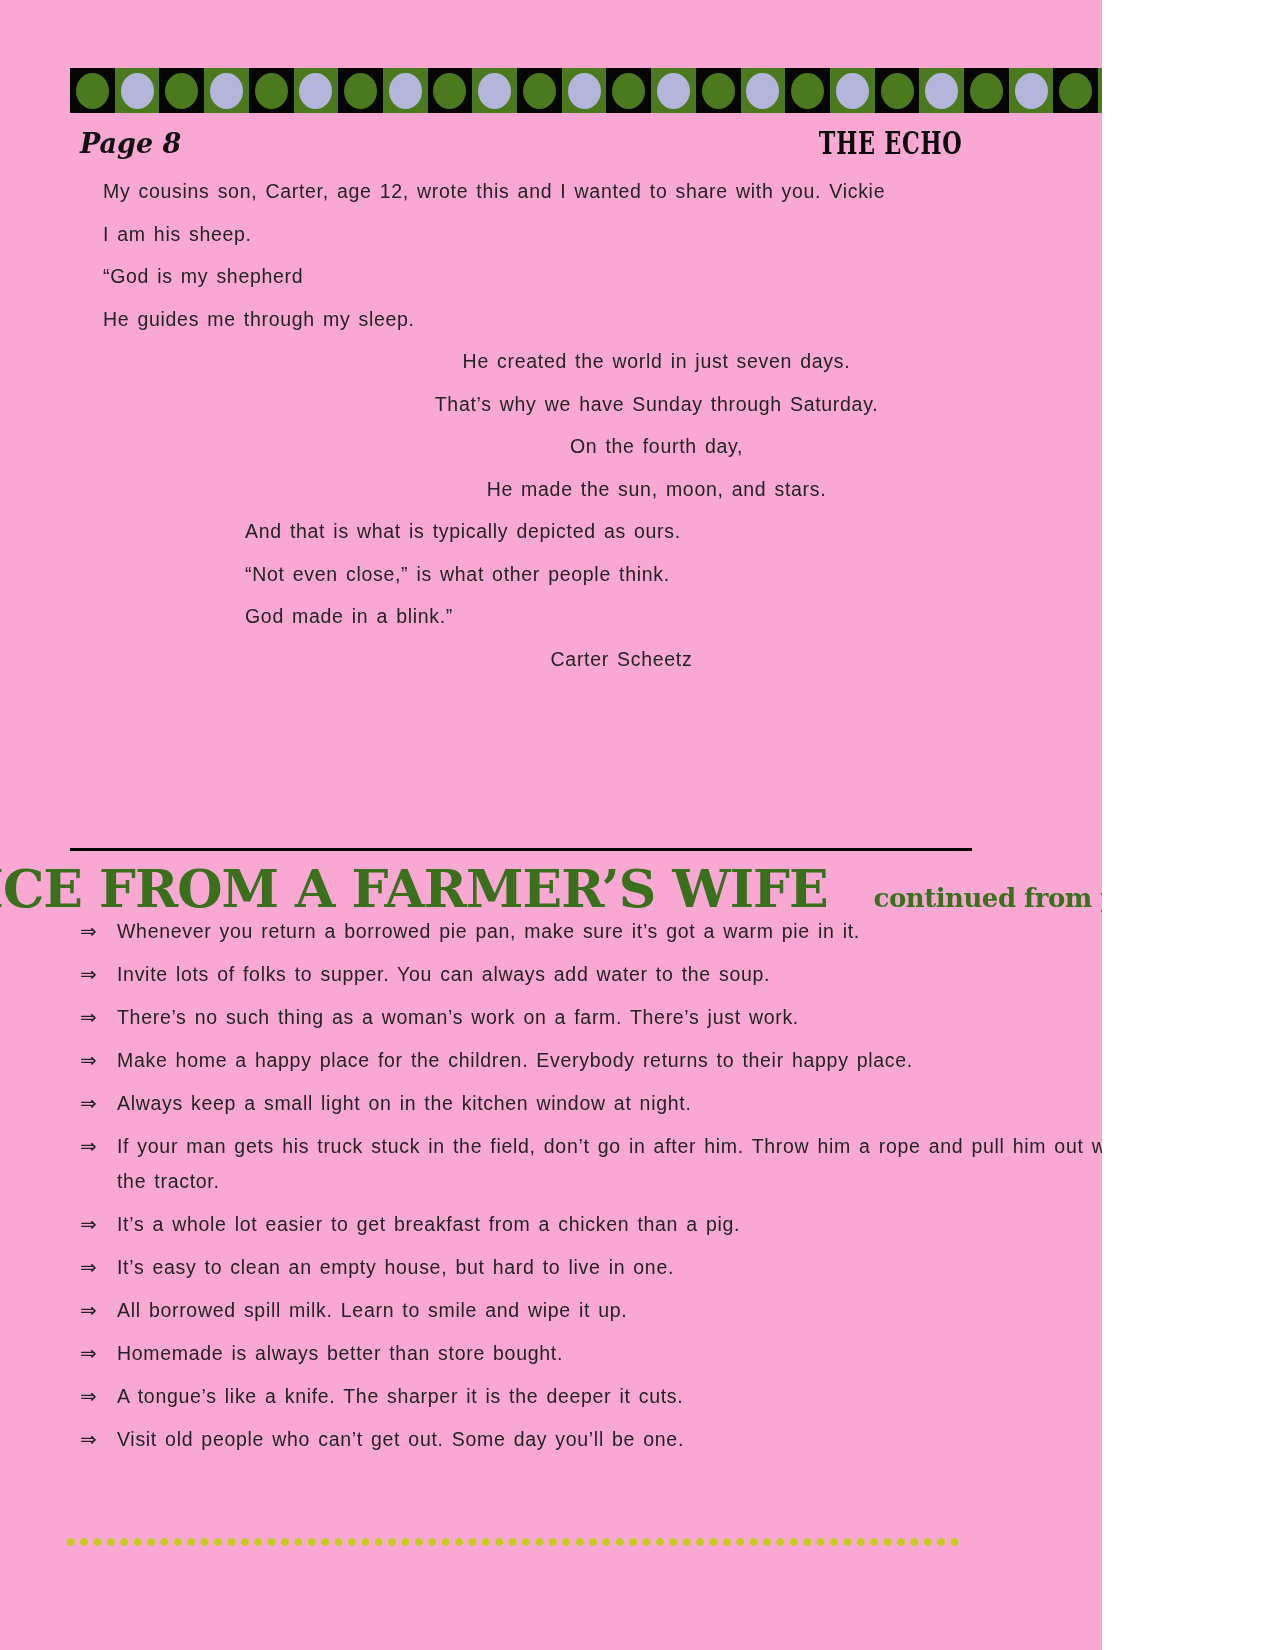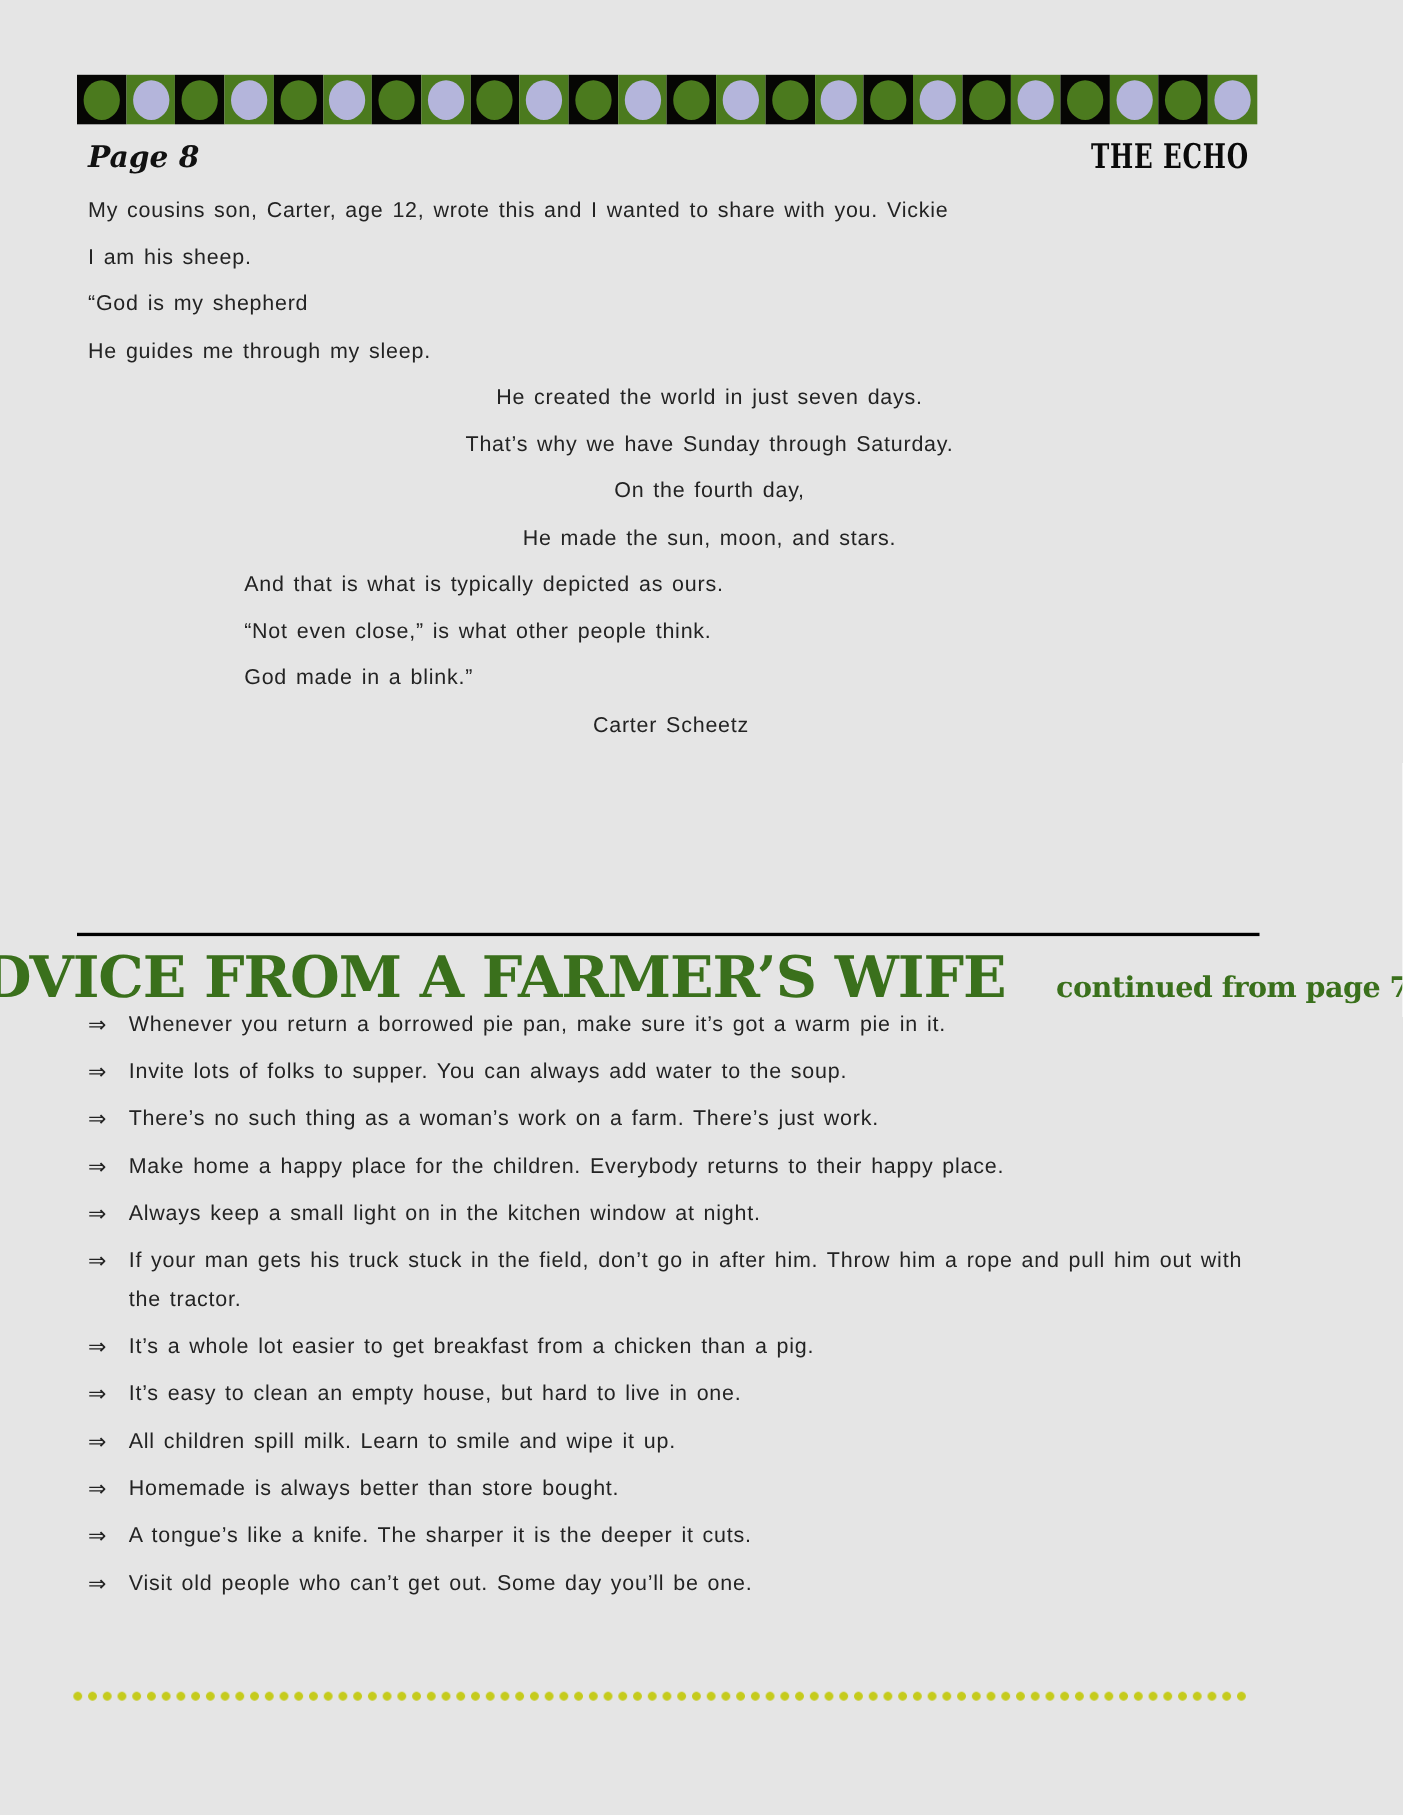--- a/index.html
+++ b/index.html
@@ -1,20 +1,20 @@
 <!DOCTYPE html>
 <html style="--title-color: #3a701c; --dot-color: #c5cb1d;"><head>
 <meta charset="utf-8">
 <style>
   * { margin:0; padding:0; box-sizing:border-box; }
   html,body { background:#ffffff; }
   .page {
     position:relative;
-    width:1275px; height:1650px;
-    background:#e5e5e5;
+    width:1102px; height:1650px;
+    background:#f9a8d4;
     font-family:"Liberation Sans", sans-serif;
     color:#232323;
     overflow:hidden;
   }
 
   
   .banner {
     position:absolute; left:70px; top:68px;
     width:1073px; height:45px;
     display:flex;
@@ -39,21 +39,21 @@
     transform:scaleX(0.72); transform-origin:right center;
     white-space:nowrap;
   }
 
   
   .content {
     position:absolute; left:80px; top:170px; width:1060px;
     font-size:19.5px; letter-spacing:0.7px; word-spacing:2px;
     line-height:42.5px;
   }
-  .content .line { white-space:nowrap; }
+  .content .line { white-space:nowrap;margin-left:23px; }
   .indent-0 { padding-left:0; }
   .indent-1 { padding-left:70px;text-align:center; }
   .indent-2 { padding-left:142px; }
   .attribution { text-align:center; }
 
   
   .rule {
     position:absolute; left:70px; right:130px; top:848px;
     height:3px; background:#000;
   }
@@ -238,21 +238,21 @@
       <li>
         <span class="bullet">⇒</span>
         <span class="item-text">It’s a whole lot easier to get breakfast from a chicken than a pig.</span>
       </li>
       <li>
         <span class="bullet">⇒</span>
         <span class="item-text">It’s easy to clean an empty house, but hard to live in one.</span>
       </li>
       <li>
         <span class="bullet">⇒</span>
-        <span class="item-text">All children spill milk. Learn to smile and wipe it up.</span>
+        <span class="item-text">All borrowed spill milk. Learn to smile and wipe it up.</span>
       </li>
       <li>
         <span class="bullet">⇒</span>
         <span class="item-text">Homemade is always better than store bought.</span>
       </li>
       <li>
         <span class="bullet">⇒</span>
         <span class="item-text">A tongue’s like a knife. The sharper it is the deeper it cuts.</span>
       </li>
       <li>

